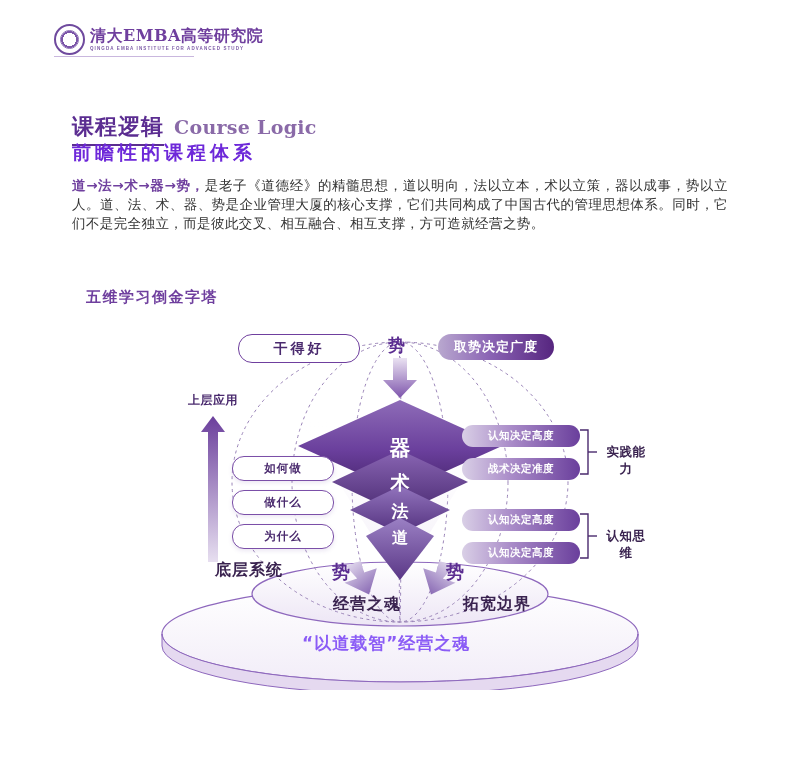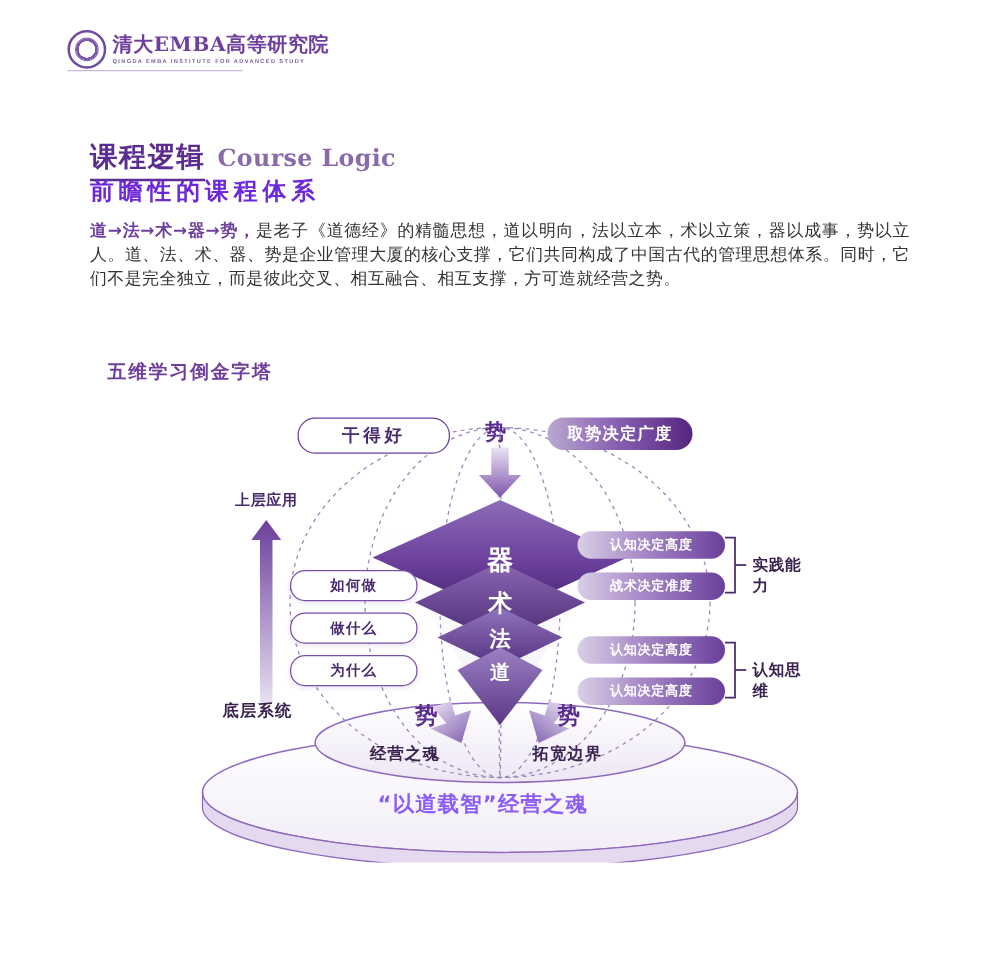--- a/index.html
+++ b/index.html
@@ -106,30 +106,32 @@
     text-align:center;
   }
   .shi{
     position:absolute;color:#5b2d91;font-weight:bold;font-size:17px;
     font-family:"DejaVu Sans","Liberation Sans",sans-serif;
   }
   .side-note{
     position:absolute;color:#3a2350;font-weight:bold;font-size:12.5px;
     letter-spacing:.5px;
     font-family:"DejaVu Sans","Liberation Sans",sans-serif;
+    text-align:center;
   }
   .axis-note{
     position:absolute;color:#4a2a6e;font-weight:bold;font-size:12px;
     letter-spacing:.5px;
     font-family:"DejaVu Sans","Liberation Sans",sans-serif;
   }
   .base-lbl{
-    position:absolute;color:#3a2350;font-weight:bold;font-size:13px;
+    position:absolute;color:#3a2350;font-weight:bold;font-size:16px;
     letter-spacing:1px;
     font-family:"DejaVu Sans","Liberation Sans",sans-serif;
+    margin-left:37px;
   }
   .motto{
     position:absolute;color:#8b5cf6;font-weight:bold;font-size:17px;
     letter-spacing:1px;
     font-family:"DejaVu Sans","Liberation Sans",sans-serif;
   }
 </style>
 </head>
 <body>
 

